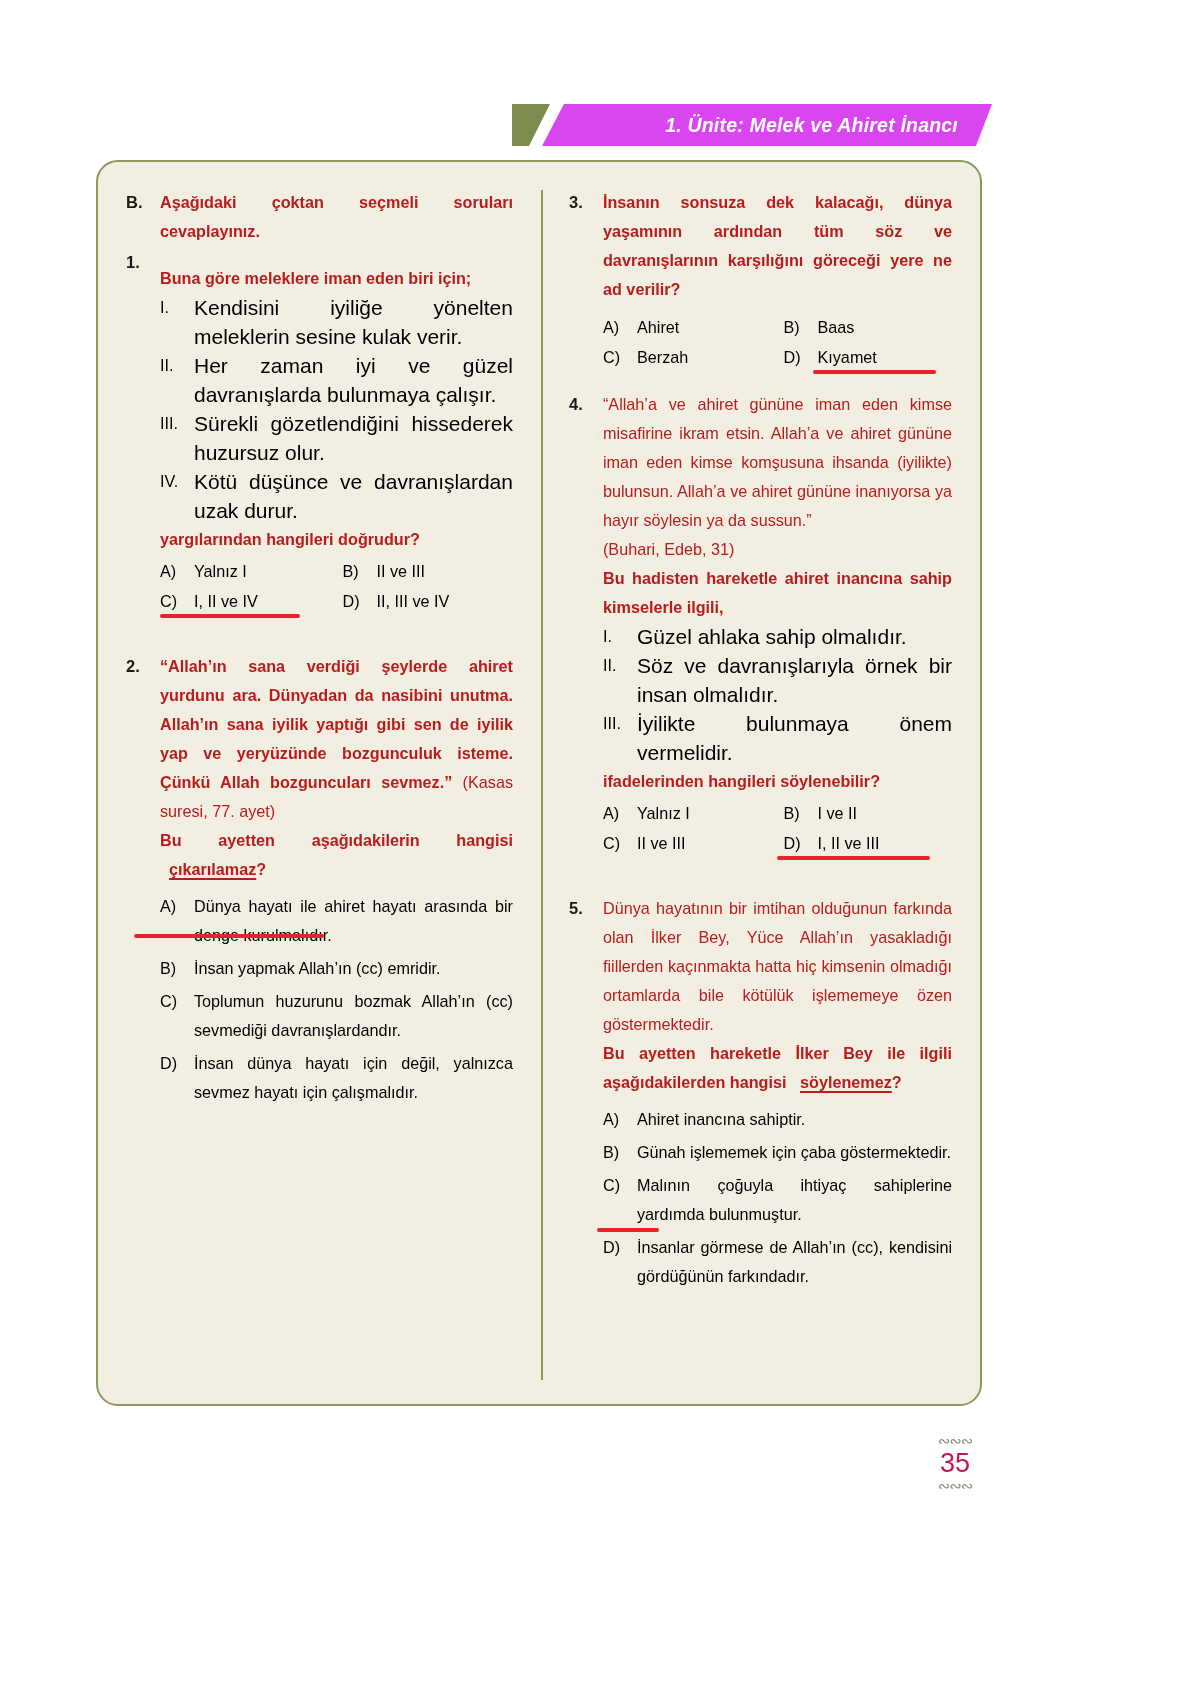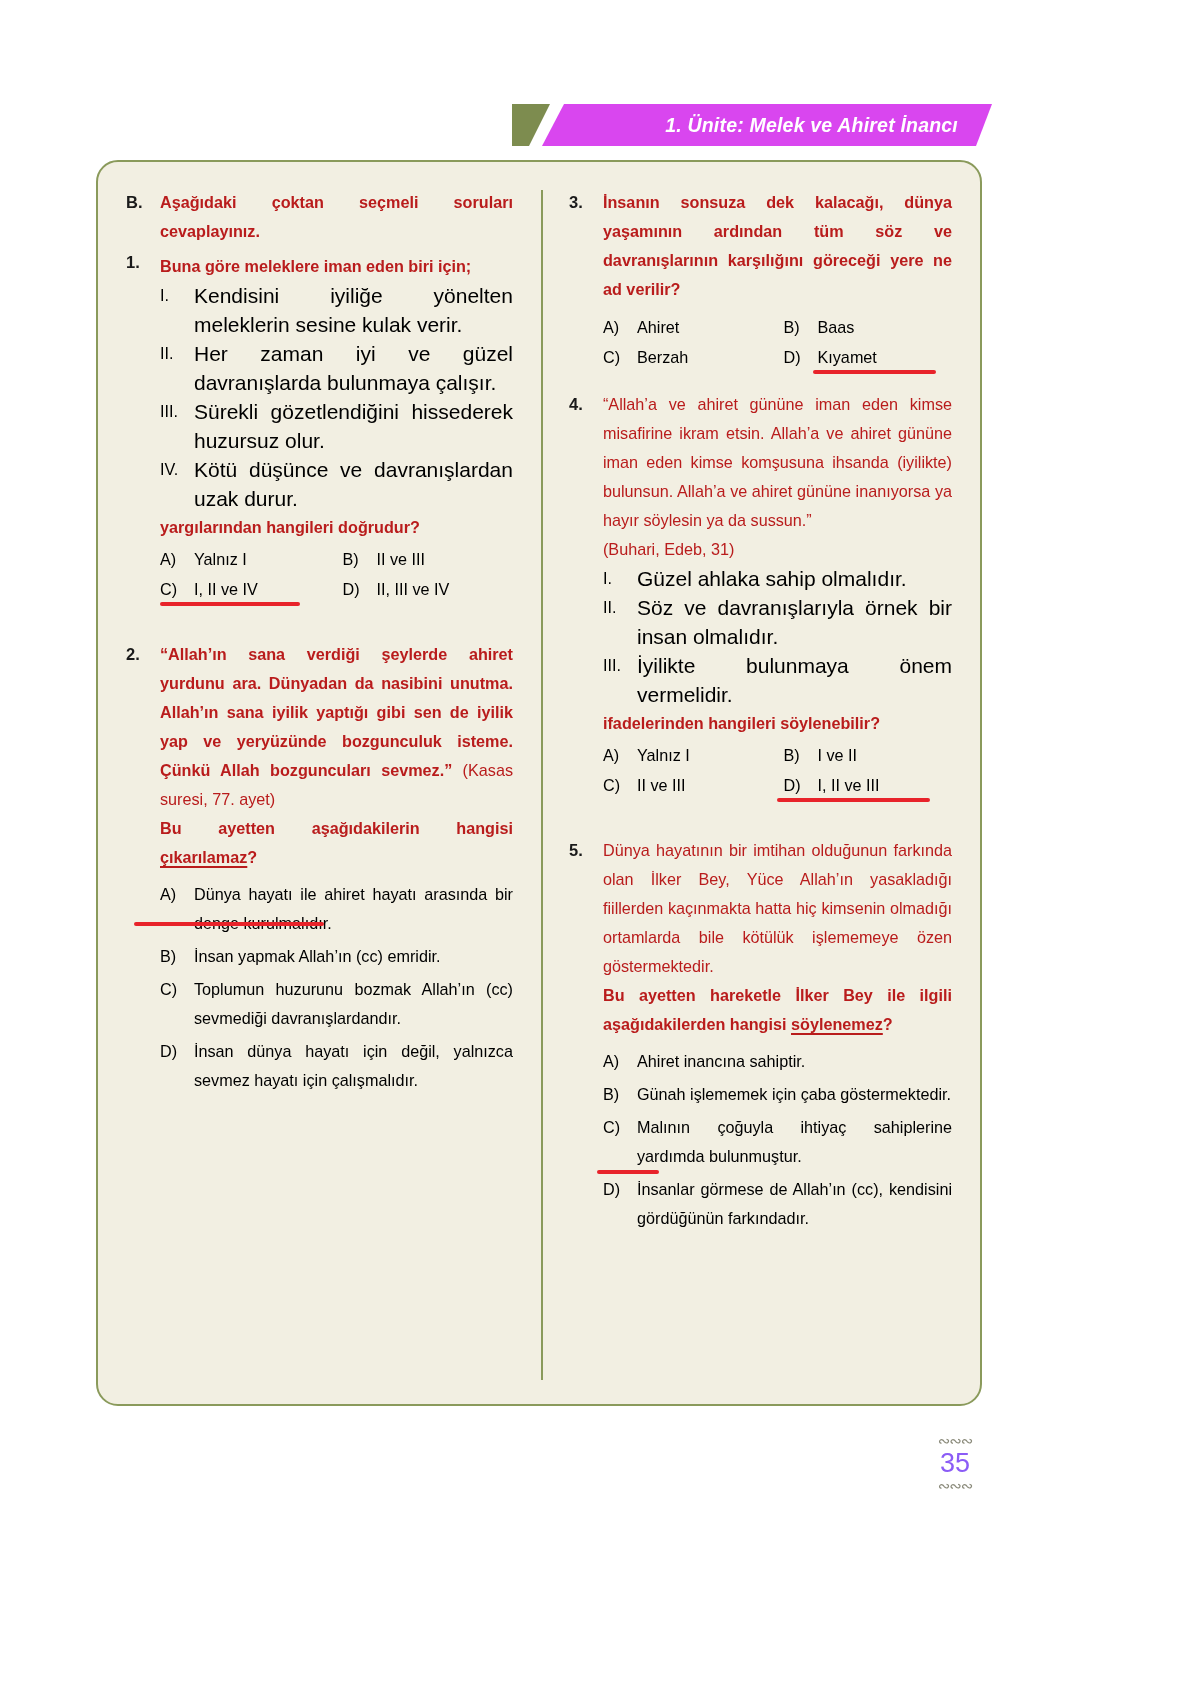--- a/index.html
+++ b/index.html
@@ -85,21 +85,21 @@
   .q-body { flex: 1 1 auto; min-width: 0; }
 
   p, .line {
     margin: 0;
     font-size: 16.2px;
     line-height: 29px;
     color: #b91c1c;
   }
   .just { text-align: justify; text-align-last: left; }
   .bold { font-weight: bold; }
-  .u-black { text-decoration: underline; text-decoration-thickness: 2px; text-underline-offset: 3px; }
+  .u-black { text-decoration: underline; text-decoration-thickness: 2px; text-underline-offset: 3px; margin-left: 9px; }
 
   .spacer-lg { height: 34px; }
   .spacer-md { height: 16px; }
   .spacer-sm { height: 8px; }
 
   
   .rlist { margin: 0; padding: 0; }
   .ritem { display: flex; }
   .ritem .rn {
     flex: 0 0 34px;
@@ -147,21 +147,21 @@
   
   .pagenum-wrap {
     position: absolute;
     left: 900px; top: 1418px;
     width: 110px; height: 90px;
     display: flex; flex-direction: column;
     align-items: center; justify-content: center;
   }
   .pagenum {
     font-size: 27px;
-    color: #8b5cf6;
+    color: #be185d;
     line-height: 30px;
   }
   .flourish { color: #8a8a7a; font-size: 15px; line-height: 13px; letter-spacing: -1px;}
   .flourish.top { margin-bottom: 1px; }
   .flourish.bot { margin-top: 1px; }
 </style>
 </head>
 <body>
 
 <div class="banner-wrap">
@@ -181,21 +181,21 @@
       <div class="q-block">
         <div class="q-num">B.</div>
         <div class="q-body">
           <p class="bold just">Aşağıdaki çoktan seçmeli soruları cevaplayınız.</p>
         </div>
       </div>
 
       <div class="q-block">
         <div class="q-num">1.</div>
         <div class="q-body">
-          <p class="bold just" style="margin-top:4px;">Buna göre meleklere iman eden biri için;</p>
+          <p class="bold just" style="margin-top:16px;">Buna göre meleklere iman eden biri için;</p>
 
           <div class="rlist">
             <div class="ritem">
               <span class="rn">I.</span>
               <span class="rt">Kendisini iyiliğe yönelten meleklerin sesine kulak verir.</span>
             </div>
             <div class="ritem">
               <span class="rn">II.</span>
               <span class="rt">Her zaman iyi ve güzel davranışlarda bulunmaya çalışır.</span>
             </div>
@@ -300,20 +300,21 @@
         </div>
       </div>
 
       <div class="spacer-md"></div>
 
       <div class="q-block">
         <div class="q-num">4.</div>
         <div class="q-body">
           <p class="just">“Allah’a ve ahiret gününe iman eden kimse misafirine ikram etsin. Allah’a ve ahiret gününe iman eden kimse komşusuna ihsanda (iyilikte) bulunsun. Allah’a ve ahiret gününe inanıyorsa ya hayır söylesin ya da sussun.”</p>
           <p>(Buhari, Edeb, 31)</p>
+          <p class="bold just">Bu hadisten hareketle ahiret inancına sahip kimselerle ilgili,</p>
 
           <div class="rlist">
             <div class="ritem">
               <span class="rn">I.</span>
               <span class="rt">Güzel ahlaka sahip olmalıdır.</span>
             </div>
             <div class="ritem">
               <span class="rn">II.</span>
               <span class="rt">Söz ve davranışlarıyla örnek bir insan olmalıdır.</span>
             </div>

